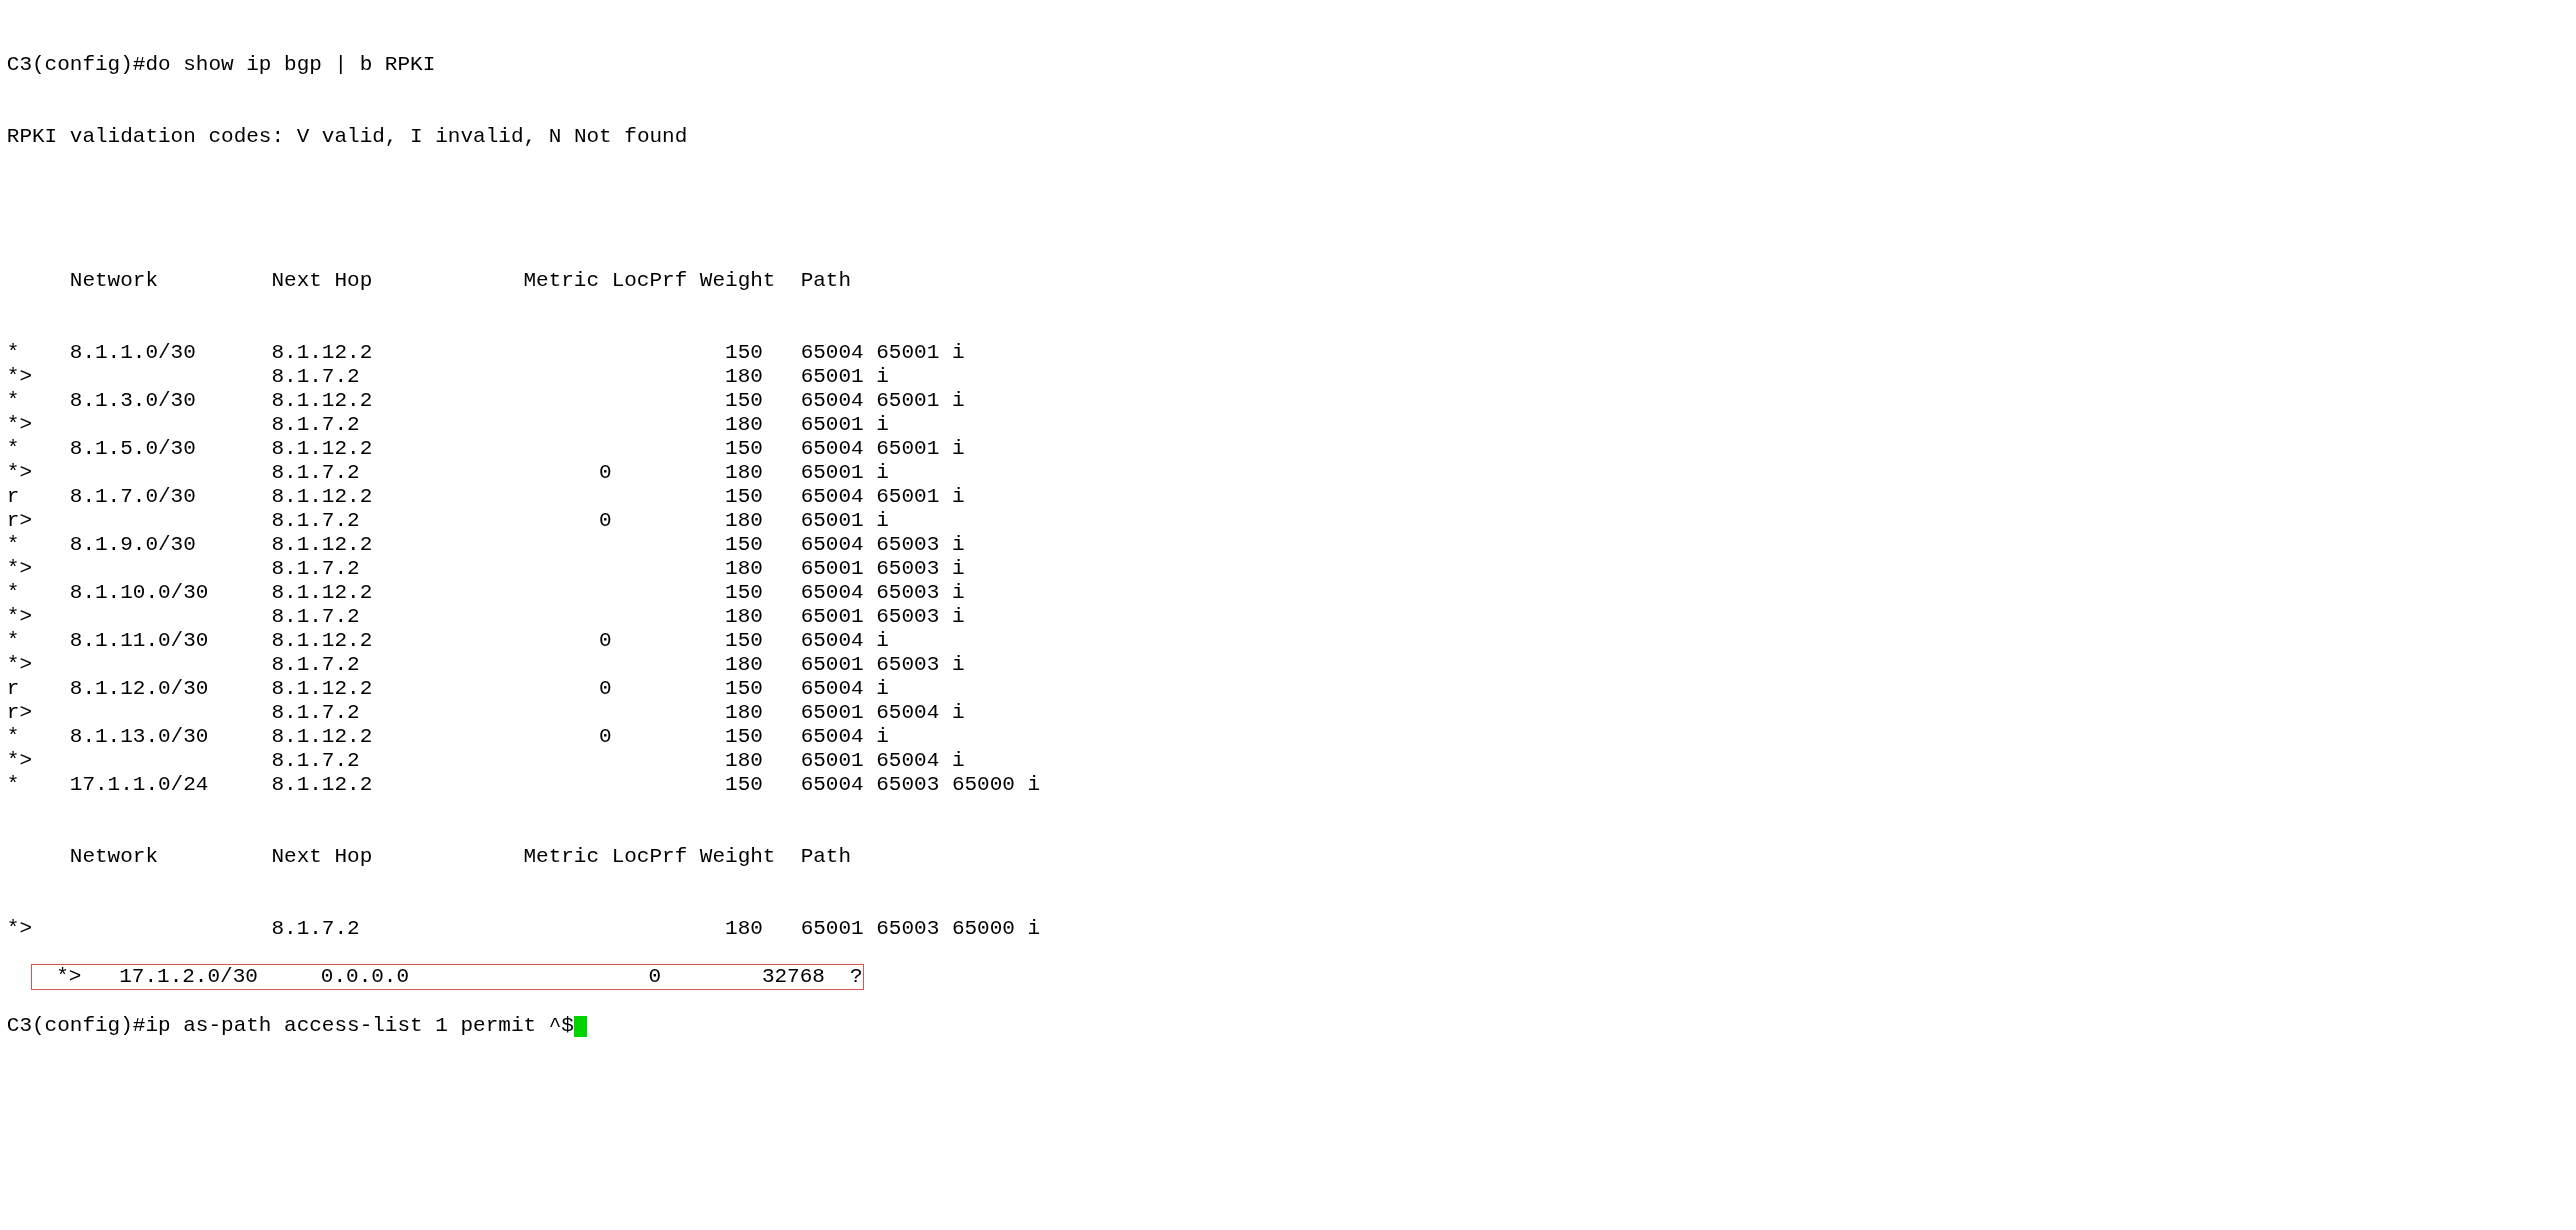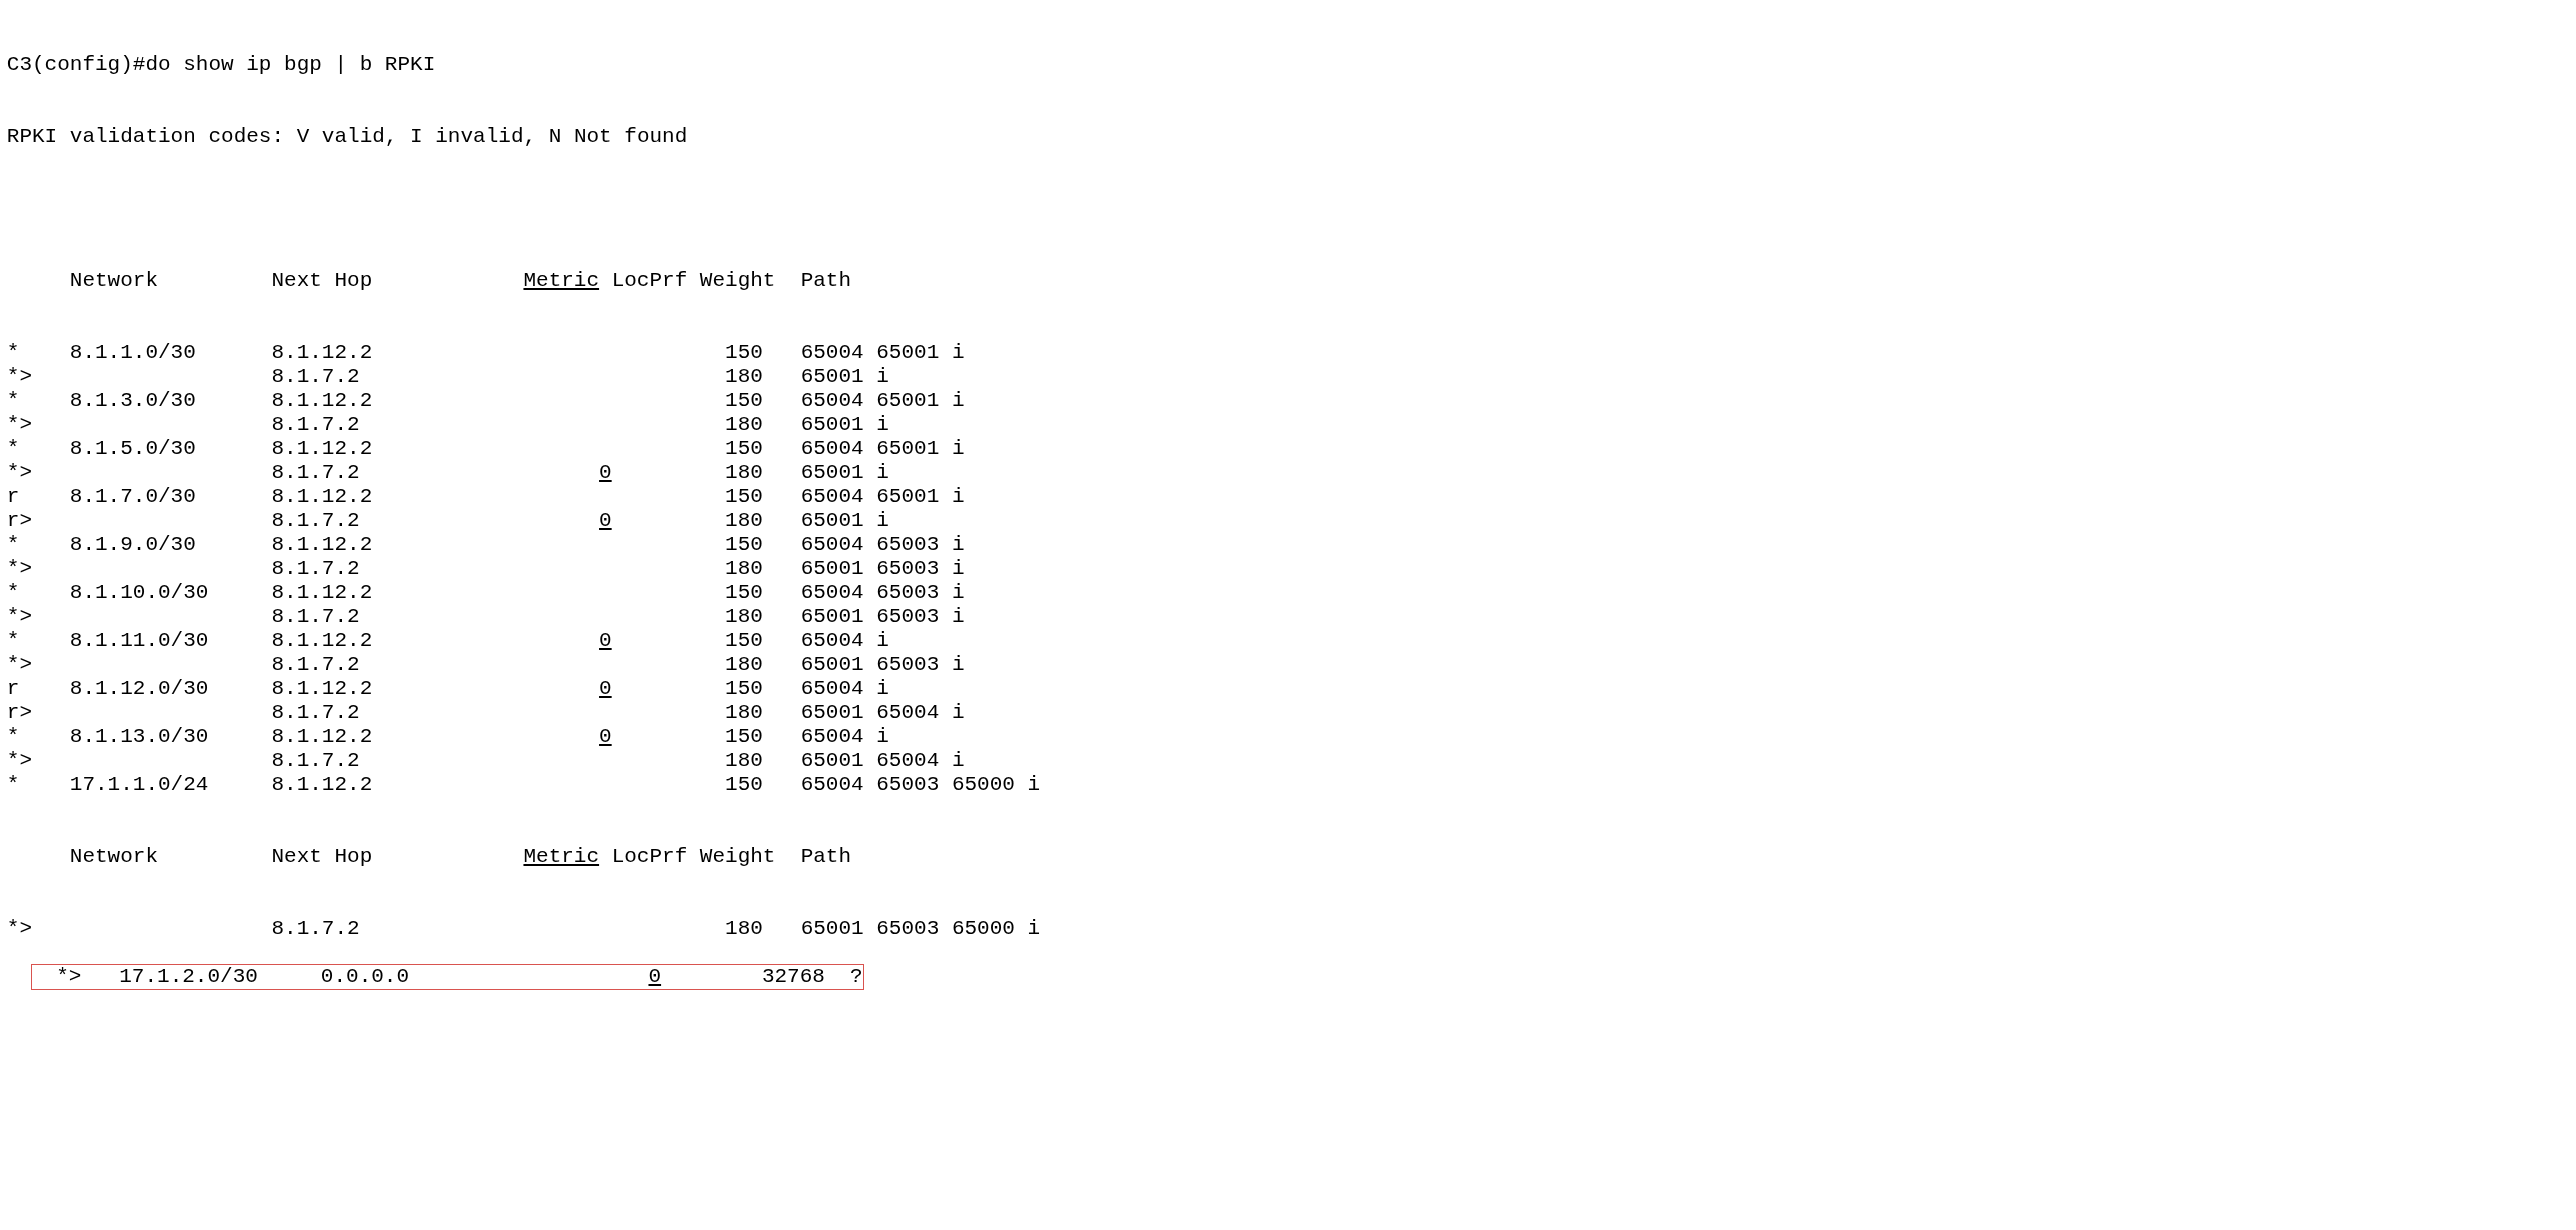--- a/index.html
+++ b/index.html
@@ -12,21 +12,21 @@
     font-family: Consolas, "Courier New", monospace;
     font-size: 21px;
     line-height: 24px;
     white-space: pre;
     padding: 5px 6.8px;
   }
   .row { display: block; }
   .col-status  { display:inline-block; width: 5ch; }
   .col-network { display:inline-block; width:16ch; }
   .col-nexthop { display:inline-block; width:20ch; }
-  .col-metric  { display:inline-block; width: 7ch; text-align:right;text-decoration:underline; }
+  .col-metric  { display:inline-block; width: 7ch; text-align:right; }
   .col-locprf  { display:inline-block; width: 7ch; text-align:right; }
   .col-weight  { display:inline-block; width: 7ch; text-align:center; }
   .col-path    { display:inline-block; padding-left:1ch; }
   .hdr .col-metric, .hdr .col-locprf, .hdr .col-weight { text-align:left; }
   .highlight-wrap {
     display: inline-block;
     border: 0.8px solid #d9534f;
     box-sizing: border-box;
     margin-top:-0.8px;
     margin-left:-0.8px;
@@ -45,14 +45,15 @@
 
 <div class="term">
   <span class="row"><span>C3(config)#</span><span>do show ip bgp | b RPKI</span></span>
   <span class="row">RPKI validation codes: V valid, I invalid, N Not found</span>
   <span class="row"> </span>
   <span class="row hdr"><span class="col-status"></span><span class="col-network">Network</span><span class="col-nexthop">Next Hop</span><span class="col-metric">Metric</span><span class="col-locprf">LocPrf</span><span class="col-weight">Weight</span><span class="col-path">Path</span></span>
   <div id="rows-block-1"><span class="row"><span class="col-status">*</span><span class="col-network">8.1.1.0/30</span><span class="col-nexthop">8.1.12.2</span><span class="col-metric"></span><span class="col-locprf"></span><span class="col-weight">150</span><span class="col-path">65004 65001 i</span></span><span class="row"><span class="col-status">*&gt;</span><span class="col-network"></span><span class="col-nexthop">8.1.7.2</span><span class="col-metric"></span><span class="col-locprf"></span><span class="col-weight">180</span><span class="col-path">65001 i</span></span><span class="row"><span class="col-status">*</span><span class="col-network">8.1.3.0/30</span><span class="col-nexthop">8.1.12.2</span><span class="col-metric"></span><span class="col-locprf"></span><span class="col-weight">150</span><span class="col-path">65004 65001 i</span></span><span class="row"><span class="col-status">*&gt;</span><span class="col-network"></span><span class="col-nexthop">8.1.7.2</span><span class="col-metric"></span><span class="col-locprf"></span><span class="col-weight">180</span><span class="col-path">65001 i</span></span><span class="row"><span class="col-status">*</span><span class="col-network">8.1.5.0/30</span><span class="col-nexthop">8.1.12.2</span><span class="col-metric"></span><span class="col-locprf"></span><span class="col-weight">150</span><span class="col-path">65004 65001 i</span></span><span class="row"><span class="col-status">*&gt;</span><span class="col-network"></span><span class="col-nexthop">8.1.7.2</span><span class="col-metric">0</span><span class="col-locprf"></span><span class="col-weight">180</span><span class="col-path">65001 i</span></span><span class="row"><span class="col-status">r</span><span class="col-network">8.1.7.0/30</span><span class="col-nexthop">8.1.12.2</span><span class="col-metric"></span><span class="col-locprf"></span><span class="col-weight">150</span><span class="col-path">65004 65001 i</span></span><span class="row"><span class="col-status">r&gt;</span><span class="col-network"></span><span class="col-nexthop">8.1.7.2</span><span class="col-metric">0</span><span class="col-locprf"></span><span class="col-weight">180</span><span class="col-path">65001 i</span></span><span class="row"><span class="col-status">*</span><span class="col-network">8.1.9.0/30</span><span class="col-nexthop">8.1.12.2</span><span class="col-metric"></span><span class="col-locprf"></span><span class="col-weight">150</span><span class="col-path">65004 65003 i</span></span><span class="row"><span class="col-status">*&gt;</span><span class="col-network"></span><span class="col-nexthop">8.1.7.2</span><span class="col-metric"></span><span class="col-locprf"></span><span class="col-weight">180</span><span class="col-path">65001 65003 i</span></span><span class="row"><span class="col-status">*</span><span class="col-network">8.1.10.0/30</span><span class="col-nexthop">8.1.12.2</span><span class="col-metric"></span><span class="col-locprf"></span><span class="col-weight">150</span><span class="col-path">65004 65003 i</span></span><span class="row"><span class="col-status">*&gt;</span><span class="col-network"></span><span class="col-nexthop">8.1.7.2</span><span class="col-metric"></span><span class="col-locprf"></span><span class="col-weight">180</span><span class="col-path">65001 65003 i</span></span><span class="row"><span class="col-status">*</span><span class="col-network">8.1.11.0/30</span><span class="col-nexthop">8.1.12.2</span><span class="col-metric">0</span><span class="col-locprf"></span><span class="col-weight">150</span><span class="col-path">65004 i</span></span><span class="row"><span class="col-status">*&gt;</span><span class="col-network"></span><span class="col-nexthop">8.1.7.2</span><span class="col-metric"></span><span class="col-locprf"></span><span class="col-weight">180</span><span class="col-path">65001 65003 i</span></span><span class="row"><span class="col-status">r</span><span class="col-network">8.1.12.0/30</span><span class="col-nexthop">8.1.12.2</span><span class="col-metric">0</span><span class="col-locprf"></span><span class="col-weight">150</span><span class="col-path">65004 i</span></span><span class="row"><span class="col-status">r&gt;</span><span class="col-network"></span><span class="col-nexthop">8.1.7.2</span><span class="col-metric"></span><span class="col-locprf"></span><span class="col-weight">180</span><span class="col-path">65001 65004 i</span></span><span class="row"><span class="col-status">*</span><span class="col-network">8.1.13.0/30</span><span class="col-nexthop">8.1.12.2</span><span class="col-metric">0</span><span class="col-locprf"></span><span class="col-weight">150</span><span class="col-path">65004 i</span></span><span class="row"><span class="col-status">*&gt;</span><span class="col-network"></span><span class="col-nexthop">8.1.7.2</span><span class="col-metric"></span><span class="col-locprf"></span><span class="col-weight">180</span><span class="col-path">65001 65004 i</span></span><span class="row"><span class="col-status">*</span><span class="col-network">17.1.1.0/24</span><span class="col-nexthop">8.1.12.2</span><span class="col-metric"></span><span class="col-locprf"></span><span class="col-weight">150</span><span class="col-path">65004 65003 65000 i</span></span></div>
   <span class="row hdr"><span class="col-status"></span><span class="col-network">Network</span><span class="col-nexthop">Next Hop</span><span class="col-metric">Metric</span><span class="col-locprf">LocPrf</span><span class="col-weight">Weight</span><span class="col-path">Path</span></span>
   <div id="rows-block-2"><span class="row"><span class="col-status">*&gt;</span><span class="col-network"></span><span class="col-nexthop">8.1.7.2</span><span class="col-metric"></span><span class="col-locprf"></span><span class="col-weight">180</span><span class="col-path">65001 65003 65000 i</span></span></div>
   <span class="highlight-wrap"><span class="col-status">*&gt;</span><span class="col-network">17.1.2.0/30</span><span class="col-nexthop">0.0.0.0</span><span class="col-metric">0</span><span class="col-locprf"></span><span class="col-weight">32768</span><span class="col-path">?</span></span>
+  <span class="row"><span>C3(config)#</span><span>ip as-path access-list 1 permit ^$</span><span class="cursor"></span></span>
 </div>
 
 
 </body></html>

